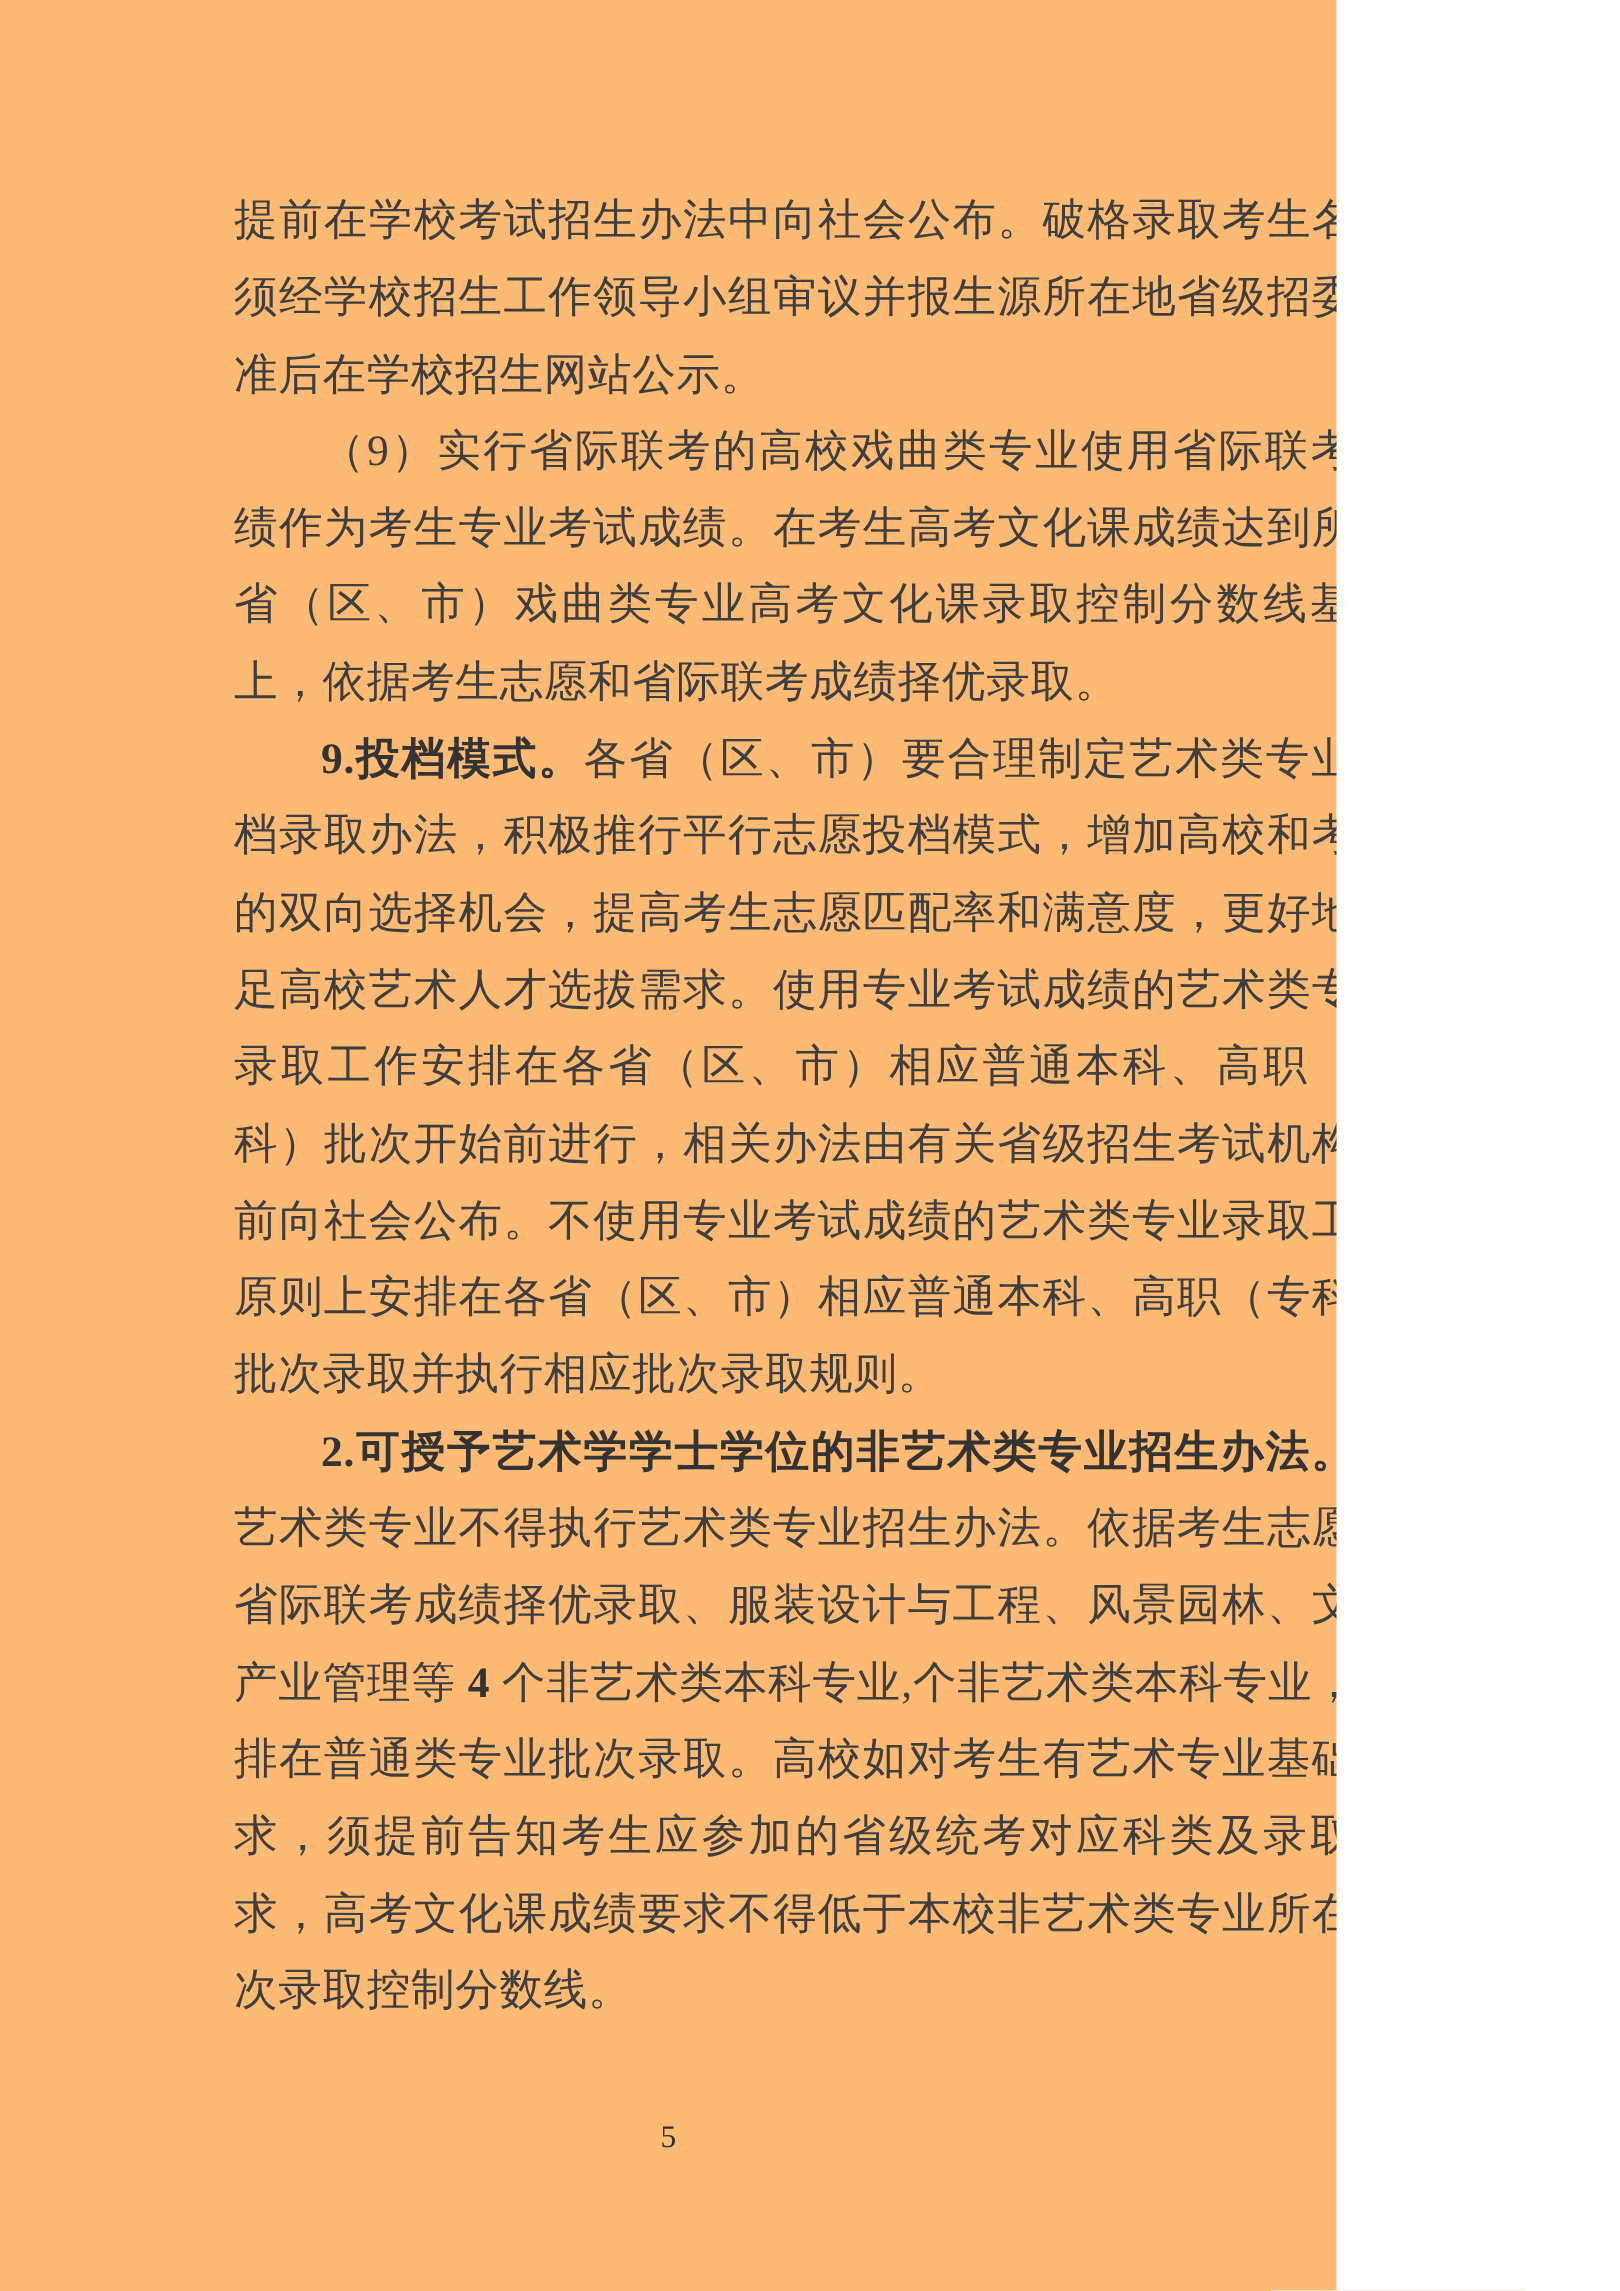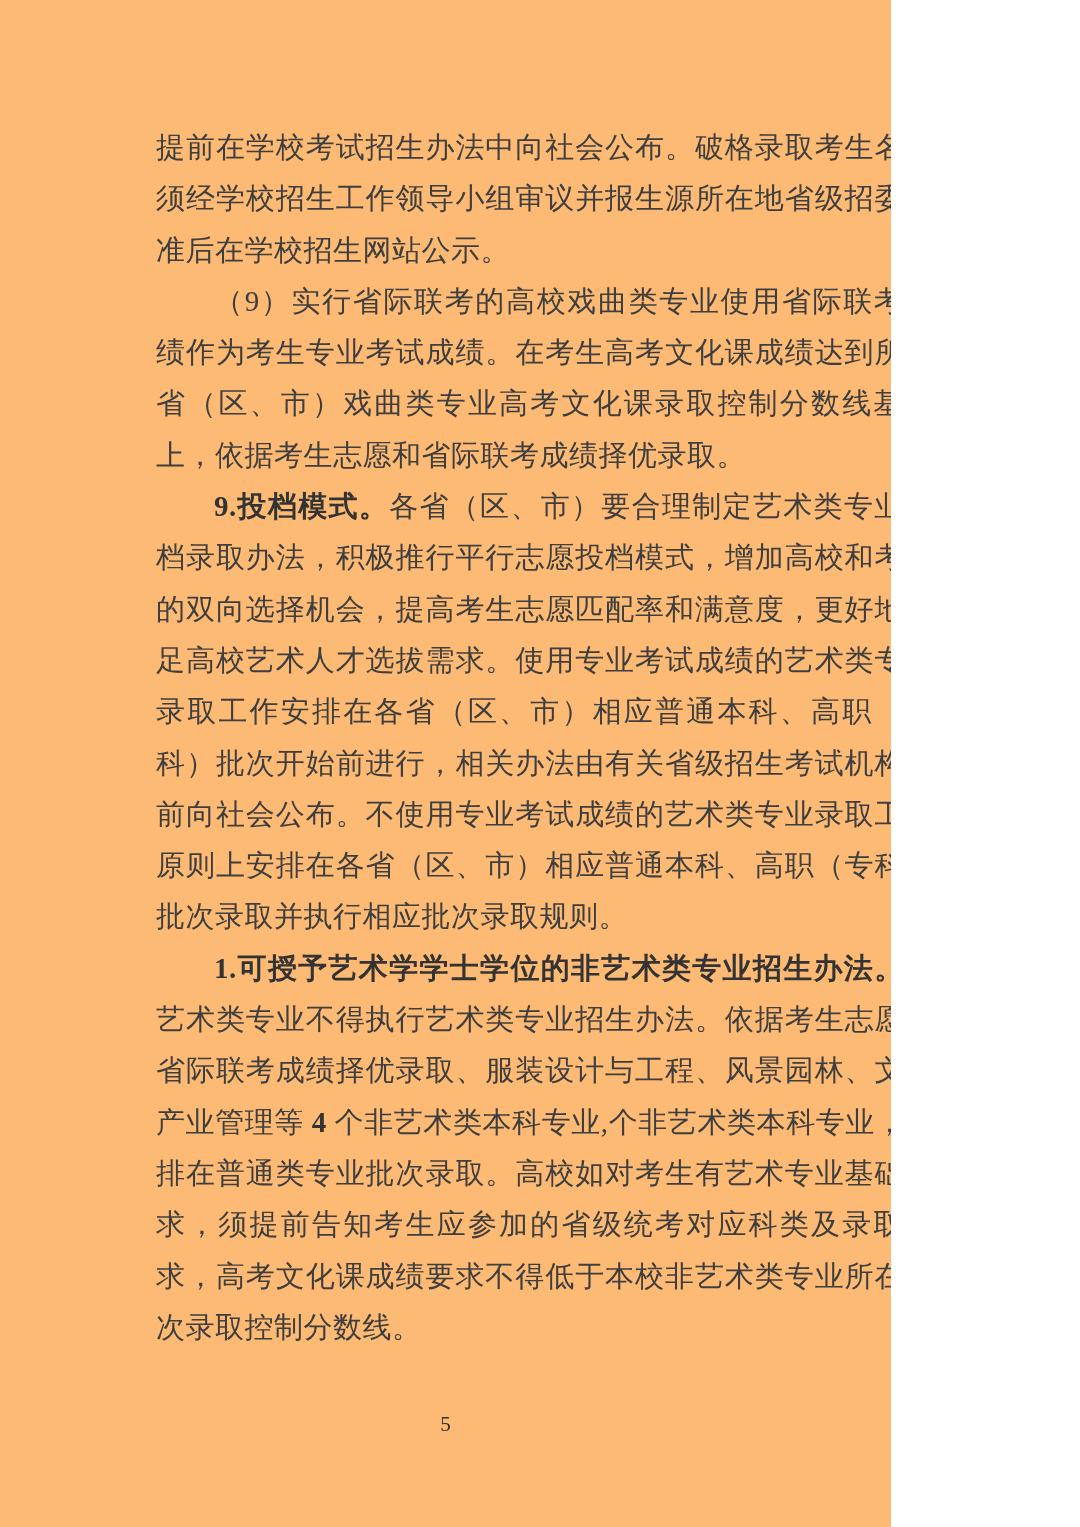--- a/index.html
+++ b/index.html
@@ -49,16 +49,16 @@
   }
 </style>
 </head>
 <body>
 
 <div class="page">
   <div class="text-block" id="doc-body">
       <p><span>提前在学校考试招生办法中向社会公布。破格录取考生名单须经学校招生工作领导小组审议并报生源所在地省级招委核准后在学校招生网站公示。</span></p>
       <p class="indent"><span>（9）实行省际联考的高校戏曲类专业使用省际联考成绩作为考生专业考试成绩。在考生高考文化课成绩达到所在省（区、市）戏曲类专业高考文化课录取控制分数线基础上，依据考生志愿和省际联考成绩择优录取。</span></p>
       <p class="indent"><span class="seg-bold">9.投档模式。</span><span>各省（区、市）要合理制定艺术类专业投档录取办法，积极推行平行志愿投档模式，增加高校和考生的双向选择机会，提高考生志愿匹配率和满意度，更好地满足高校艺术人才选拔需求。使用专业考试成绩的艺术类专业录取工作安排在各省（区、市）相应普通本科、高职（专科）批次开始前进行，相关办法由有关省级招生考试机构提前向社会公布。不使用专业考试成绩的艺术类专业录取工作原则上安排在各省（区、市）相应普通本科、高职（专科）批次录取并执行相应批次录取规则。</span></p>
-      <p class="indent"><span class="seg-bold">1.可授予艺术学学士学位的非艺术类专业招生办法。</span><span>非艺术类专业不得执行艺术类专业招生办法。依据考生志愿和省际联考成绩择优录取、服装设计与工程、风景园林、文化产业管理等 </span><span class="seg-bold">4</span><span> 个非艺术类本科专业,个非艺术类本科专业，安排在普通类专业批次录取。高校如对考生有艺术专业基础要求，须提前告知考生应参加的省级统考对应科类及录取要求，高考文化课成绩要求不得低于本校非艺术类专业所在批次录取控制分数线。</span></p>
+      <p class="indent"><span class="seg-bold">2.可授予艺术学学士学位的非艺术类专业招生办法。</span><span>非艺术类专业不得执行艺术类专业招生办法。依据考生志愿和省际联考成绩择优录取、服装设计与工程、风景园林、文化产业管理等 </span><span class="seg-bold">4</span><span> 个非艺术类本科专业,个非艺术类本科专业，安排在普通类专业批次录取。高校如对考生有艺术专业基础要求，须提前告知考生应参加的省级统考对应科类及录取要求，高考文化课成绩要求不得低于本校非艺术类专业所在批次录取控制分数线。</span></p>
     </div>
   <div class="page-number">5</div>
 </div>
 
 </body></html>

